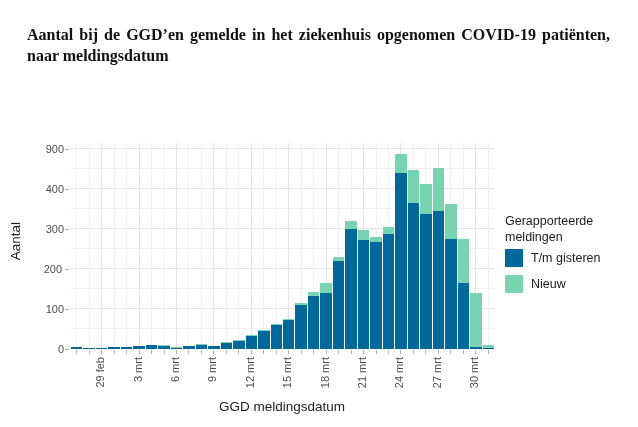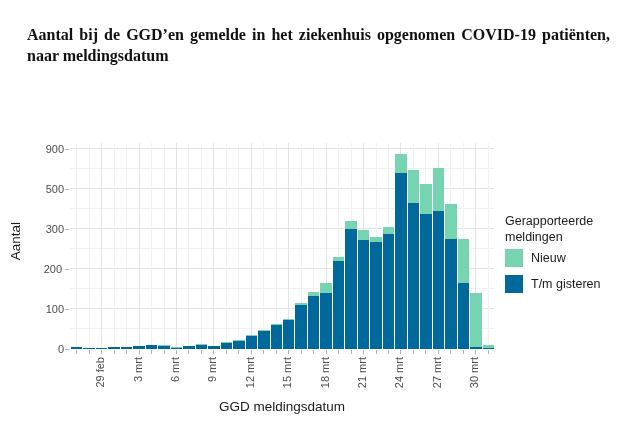--- a/index.html
+++ b/index.html
@@ -223,39 +223,39 @@
     <div id="y-axis-title">Aantal</div>
     <div id="x-axis-title">GGD meldingsdatum</div>
     <div id="y-axis"></div>
     <div id="x-axis"></div>
   </div>
 
   <div id="legend">
     <div id="legend-title">Gerapporteerde meldingen</div>
     <div id="legend-items">
         <div class="legend-item">
+          <div class="legend-swatch" style="background: rgb(1, 104, 155);"></div>
+          <div class="legend-label">T/m gisteren</div>
+        </div>
+        <div class="legend-item">
           <div class="legend-swatch" style="background: rgb(119, 212, 176);"></div>
           <div class="legend-label">Nieuw</div>
-        </div>
-        <div class="legend-item">
-          <div class="legend-swatch" style="background: rgb(1, 104, 155);"></div>
-          <div class="legend-label">T/m gisteren</div>
         </div>
       </div>
   </div>
 
 <div class="y-tick-label" style="left: 34px; top: 342px;">0</div>
     <div class="y-tick-mark" style="left: 65px; top: 349px;"></div>
     <div class="y-tick-label" style="left: 34px; top: 302px;">100</div>
     <div class="y-tick-mark" style="left: 65px; top: 309px;"></div>
     <div class="y-tick-label" style="left: 32px; top: 262px;">200</div>
     <div class="y-tick-mark" style="left: 65px; top: 269px;"></div>
     <div class="y-tick-label" style="left: 34px; top: 222px; text-align: right;">300</div>
     <div class="y-tick-mark" style="left: 65px; top: 229px;"></div>
-    <div class="y-tick-label" style="left: 34px; top: 182px;">500</div>
+    <div class="y-tick-label" style="left: 34px; top: 182px;">400</div>
     <div class="y-tick-mark" style="left: 65px; top: 189px;"></div>
     <div class="y-tick-label" style="left: 34px; top: 142px;">900</div>
     <div class="y-tick-mark" style="left: 65px; top: 149px;"></div>
     <div class="x-tick-mark" style="left: 76.2353px; top: 350px;"></div>
     <div class="x-tick-mark" style="left: 88.7059px; top: 350px;"></div>
     <div class="x-tick-mark" style="left: 101.176px; top: 350px;"></div>
     <div class="x-tick-label" style="left: 94.1765px; top: 357px;">29 feb</div>
     <div class="x-tick-mark" style="left: 113.647px; top: 350px;"></div>
     <div class="x-tick-mark" style="left: 126.118px; top: 350px;"></div>
     <div class="x-tick-mark" style="left: 138.588px; top: 350px;"></div>

